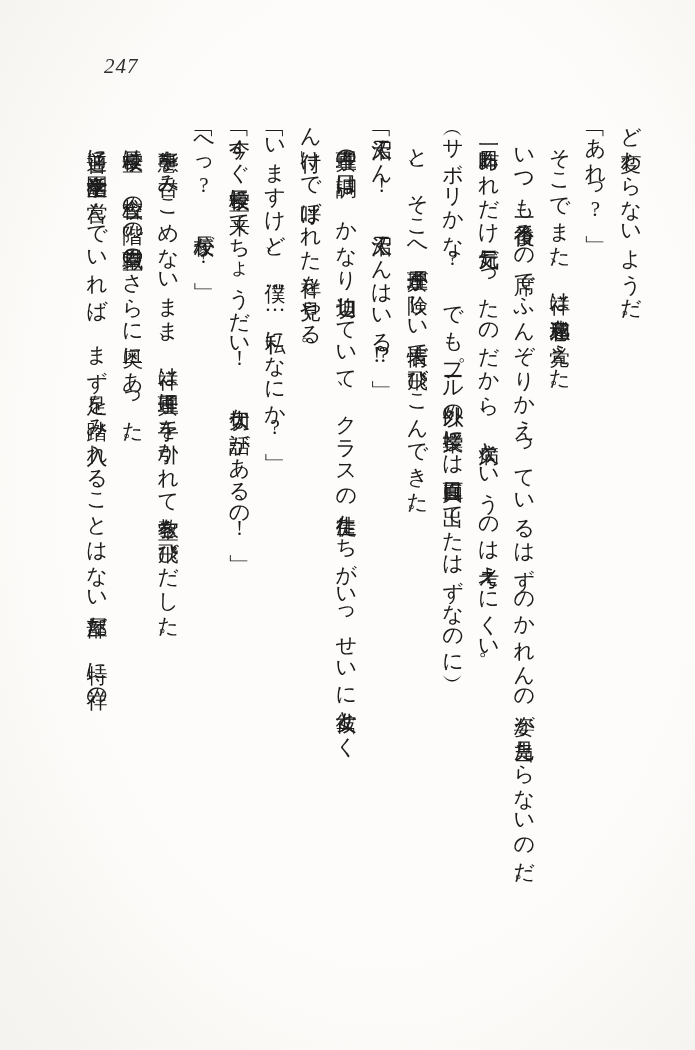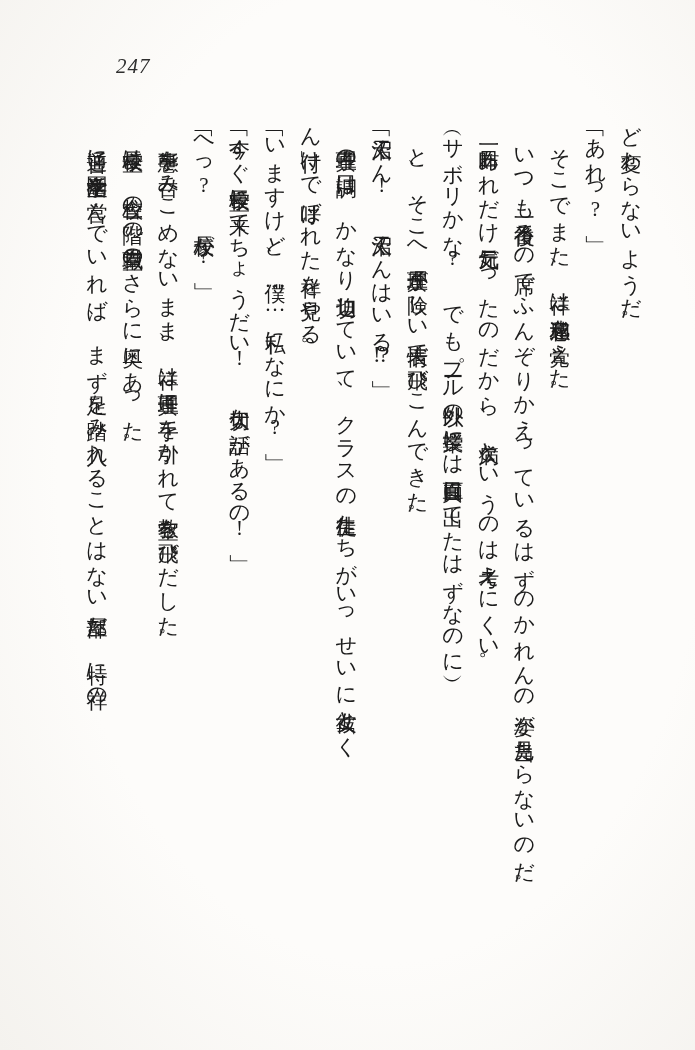--- a/index.html
+++ b/index.html
@@ -14,21 +14,21 @@
     margin: 0 auto;
     background: #fbfaf7;
     background-image: radial-gradient(ellipse at 55% 45%, #fdfcfa 60%, #f4f2ee 100%);
     overflow: hidden;
     font-family: "Liberation Serif", "DejaVu Serif", serif;
     color: #1c1c1c;
   }
   .page-number {
     position: absolute;
     top: 54px;
-    left: 116px;
+    left: 104px;
     font-size: 21px;
     font-style: italic;
     letter-spacing: 1px;
     color: #2e2e2e;
   }
   .text-block {
     position: absolute;
     top: 112px;
     right: 47px;
     height: 852px;

